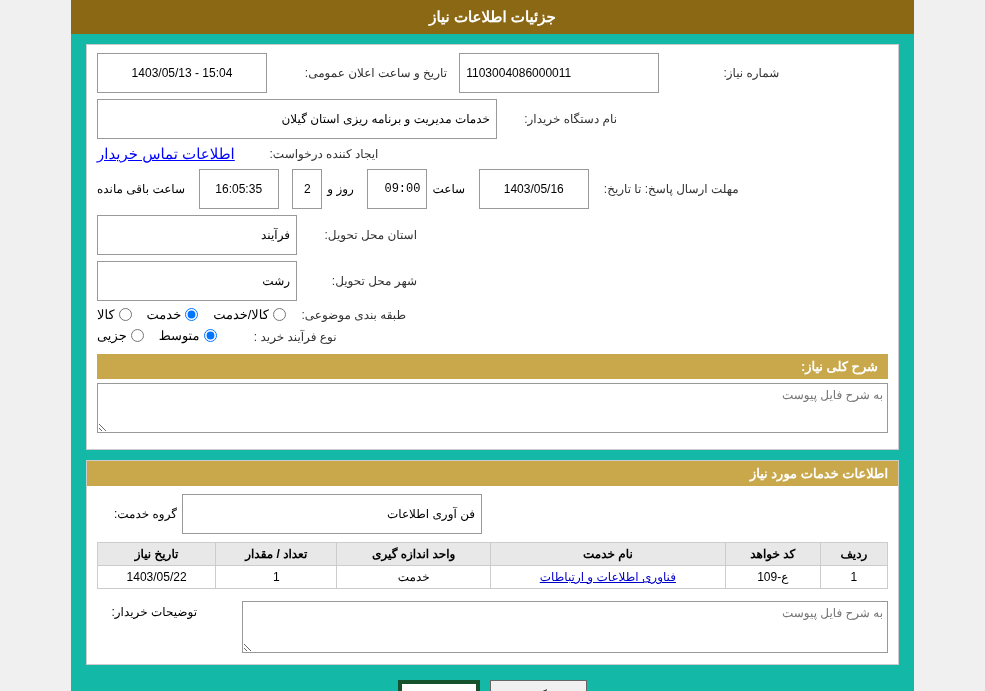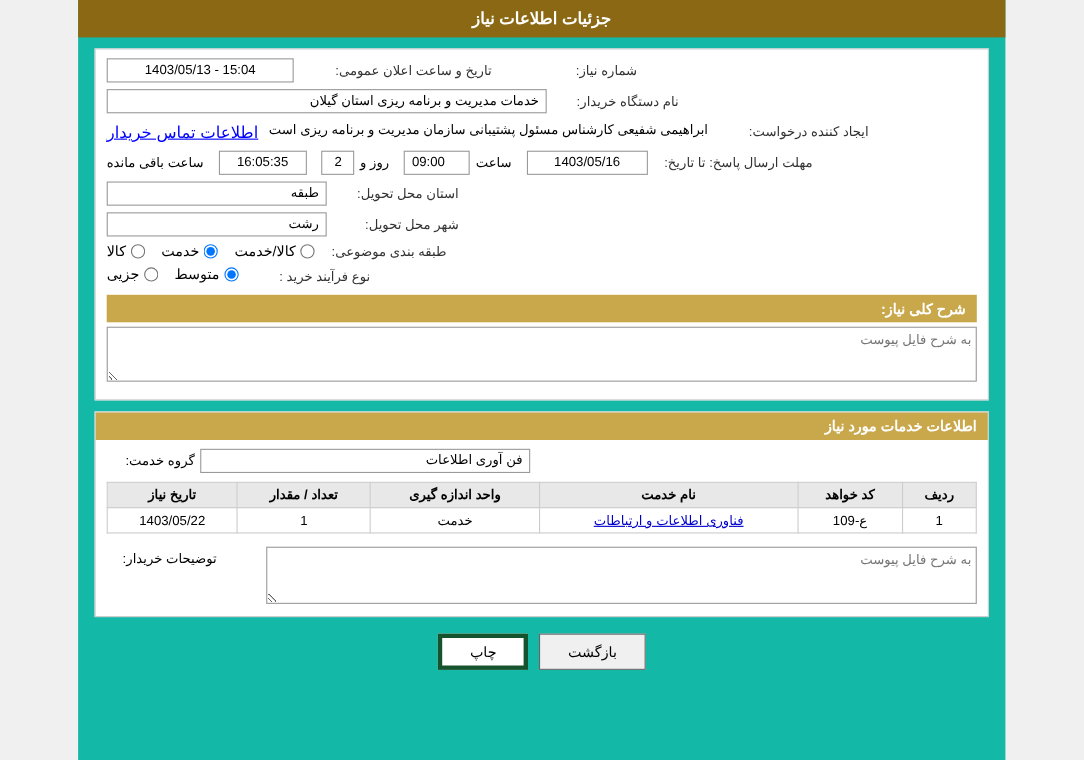--- a/index.html
+++ b/index.html
@@ -54,21 +54,21 @@
       font-size: 12px;
       color: #333;
       white-space: nowrap;
       margin-right: 5px;
       min-width: 120px;
       text-align: right;
     }
     .info-value {
       border: 1px solid #999;
       background: #fff;
-      padding: 2px 6px;
+      padding: 12px 6px;
       min-height: 22px;
       font-size: 12px;
       direction: rtl;
       text-align: right;
     }
     .date-field { min-width: 140px; }
     .link-blue {
       color: blue;
       text-decoration: underline;
       cursor: pointer;
@@ -162,55 +162,55 @@
 <div class="page-wrapper">
   <div class="header-bar">جزئیات اطلاعات نیاز</div>
 
   <div class="content">
 
     <div class="section">
       <div class="section-body watermark-container">
 
         <div class="info-row" style="flex-direction:row; justify-content:flex-end; margin-bottom:6px;">
           <span class="info-label">شماره نیاز:</span>
+          <div class="info-value date-field" style="min-width:200px; direction:ltr; text-align:left;">1103004086000011</div>
           &nbsp;&nbsp;
           <span class="info-label" style="min-width:180px;">تاریخ و ساعت اعلان عمومی:</span>
           <div class="info-value date-field" style="min-width:170px; direction:ltr; text-align:center;">1403/05/13 - 15:04</div>
         </div>
 
         <div class="info-row" style="flex-direction:row; justify-content:flex-end; margin-bottom:6px;">
           <span class="info-label" style="min-width:120px;">نام دستگاه خریدار:</span>
           <div class="info-value" style="min-width:400px;">خدمات مدیریت و برنامه ریزی استان گیلان</div>
         </div>
 
         <div class="info-row" style="flex-direction:row; justify-content:flex-end; margin-bottom:6px; align-items:center;">
           <span class="info-label" style="min-width:140px;">ایجاد کننده درخواست:</span>
-          <span class="info-value" style="min-width:300px; border:none; background:transparent;">ابراهیمی  شفیعی کارشناس مسئول پشتیبانی سازمان مدیریت و برنامه ریزی است</span>
           &nbsp;
           <span class="link-blue" style="font-size:15px;">اطلاعات تماس خریدار</span>
         </div>
 
         <div class="info-row" style="flex-direction:row; justify-content:flex-end; margin-bottom:6px; align-items:center; gap:5px;">
           <span class="info-label" style="min-width:145px;">مهلت ارسال پاسخ: تا تاریخ:</span>
           <div class="info-value" style="min-width:110px; direction:ltr; text-align:center;">1403/05/16</div>
           &nbsp;
           <span style="font-size:12px;">ساعت</span>
-          <div class="info-value" style="min-width:60px; direction:ltr; text-align:left;">09:00</div>
+          <div class="info-value" style="min-width:60px; direction:ltr; text-align:right;font-family:Liberation Mono, monospace;">09:00</div>
           &nbsp;
           <span style="font-size:12px;">روز و</span>
           <div class="info-value" style="min-width:30px; text-align:center;">2</div>
           &nbsp;
           <div class="info-value" style="min-width:80px; direction:ltr; text-align:center;">16:05:35</div>
           &nbsp;
           <span style="font-size:12px;">ساعت باقی مانده</span>
         </div>
 
         <div class="info-row" style="flex-direction:row; justify-content:flex-end; margin-bottom:6px;">
           <span class="info-label" style="min-width:120px;">استان محل تحویل:</span>
-          <div class="info-value" style="min-width:200px;">طبقه</div>
+          <div class="info-value" style="min-width:200px;">فرآیند</div>
         </div>
 
         <div class="info-row" style="flex-direction:row; justify-content:flex-end; margin-bottom:6px;">
           <span class="info-label" style="min-width:120px;">شهر محل تحویل:</span>
           <div class="info-value" style="min-width:200px;">رشت</div>
         </div>
 
         <div class="info-row" style="flex-direction:row; justify-content:flex-end; margin-bottom:6px; align-items:center;">
           <span class="info-label" style="min-width:120px;">طبقه بندی موضوعی:</span>
           <div class="radio-group">

